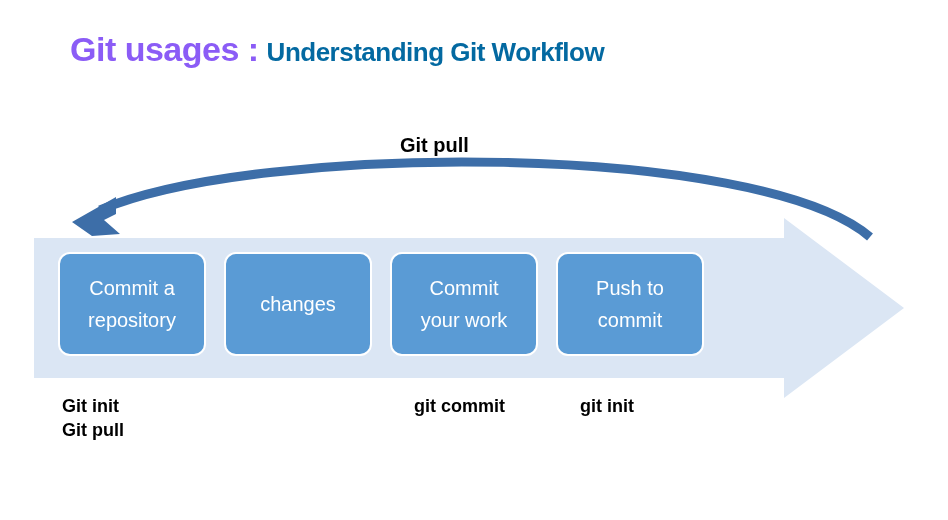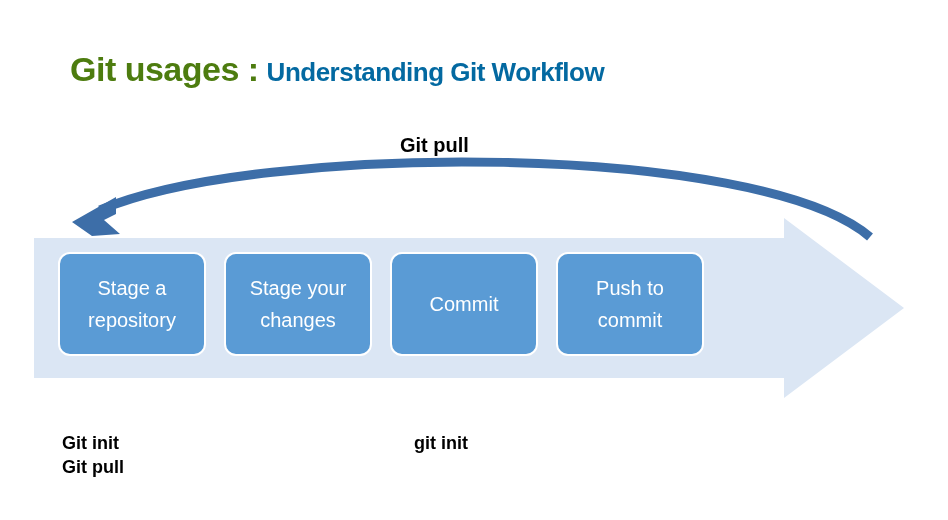--- a/index.html
+++ b/index.html
@@ -15,23 +15,22 @@
     position: absolute;
     top: 30px;
     left: 70px;
     display: flex;
     align-items: baseline;
     gap: 8px;
   }
   .title-main {
     font-size: 34px;
     font-weight: 900;
-    color: #4d7c0f;
+    color: #8b5cf6;
     letter-spacing: -0.5px;
-    margin-top: 20px;
   }
   .title-sub {
     font-size: 26px;
     font-weight: 900;
     color: #0369a1;
     letter-spacing: -0.5px;
   }
   .arrow-bg {
     position: absolute;
     left: 34px;
@@ -64,21 +63,20 @@
     text-align: center;
     line-height: 1.6;
     padding: 4px;
   }
   .commands {
     position: absolute;
     left: 58px;
     top: 394px;
     display: flex;
     z-index: 2;
-    margin-top: 37px;
   }
   .cmd-col {
     width: 166px;
     font-size: 18px;
     font-weight: 700;
     color: #000;
     line-height: 1.35;
   }
   .cmd-col.c0 { padding-left: 4px; }
   .cmd-col.c2 { padding-left: 18px; }
@@ -116,38 +114,41 @@
 
 <svg class="curved-arrow" viewBox="0 0 820 100" preserveAspectRatio="none">
   <path d="M 810 85 C 700 -10, 200 -10, 40 58" stroke="#3d6ea8" stroke-width="9" fill="none"></path>
   <polygon points="12,70 56,45 56,62 44,68 60,82 32,84" fill="#3d6ea8"></polygon>
 </svg>
 
 <div class="pull-label">Git pull</div>
 
 <div class="steps">
   <div class="step">
-    <span>Stage a</span>
+    <span>Commit a</span>
     <span>repository</span>
   </div>
   <div class="step">
-    <span>Stage your</span>
     <span>changes</span>
   </div>
   <div class="step">
     <span>Commit</span>
+    <span>your work</span>
   </div>
   <div class="step">
     <span>Push to</span>
     <span>commit</span>
   </div>
 </div>
 
 <div class="commands">
   <div class="cmd-col c0">
     <div>Git init</div>
     <div>Git pull</div>
   </div>
   <div class="cmd-col c1"></div>
+  <div class="cmd-col c3">
+    <div>git commit</div>
+  </div>
   <div class="cmd-col c4">
     <div>git init</div>
   </div>
 </div>
 
 </body></html>

